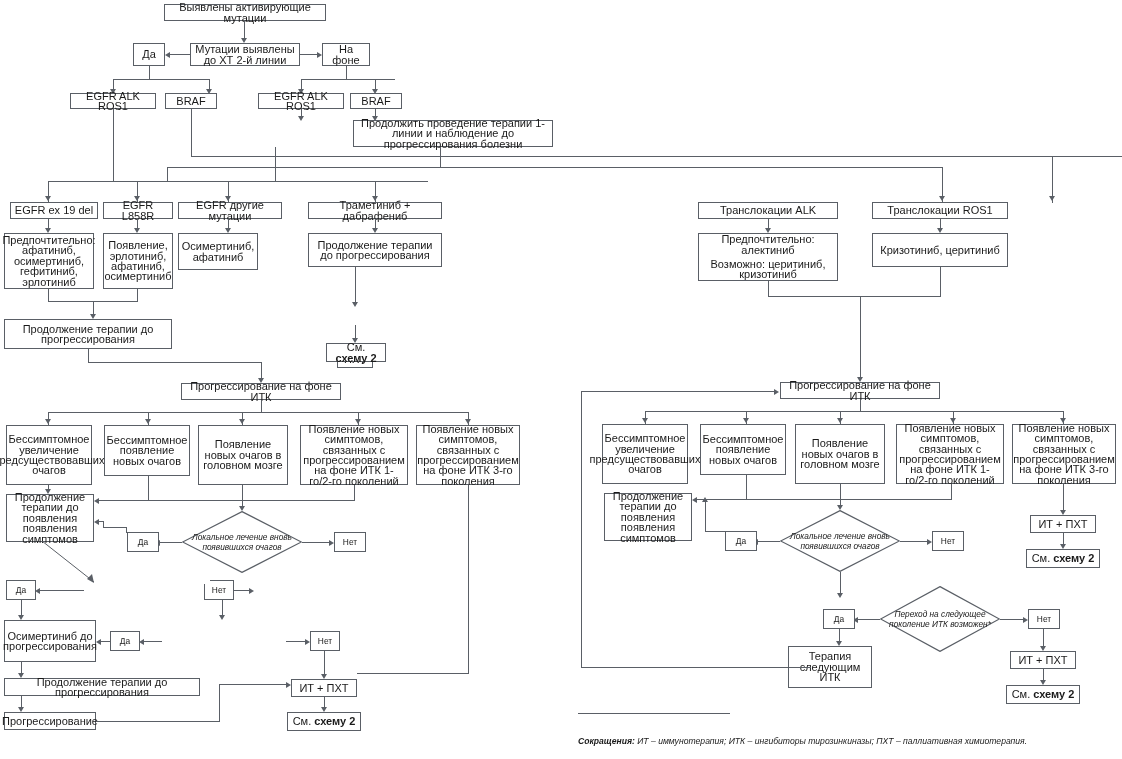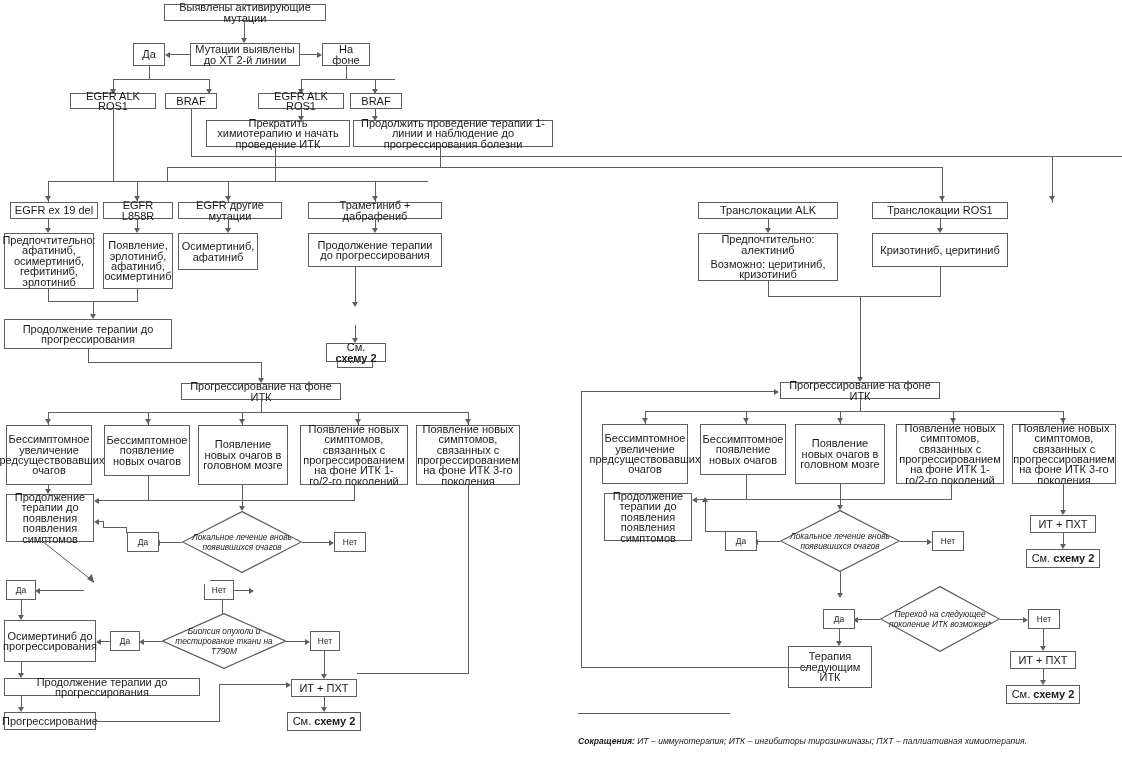--- a/index.html
+++ b/index.html
@@ -85,23 +85,20 @@
   </div>
   <div class="node" style="left:350px;top:93px;width:52px;height:16px;">
     <span>BRAF</span>
   </div>
 
   <div class="ln lnv" style="left:301px;top:109px;height:8px;"></div>
   <div class="arw down" style="left:298px;top:116px;"></div>
   <div class="ln lnv" style="left:375px;top:109px;height:8px;"></div>
   <div class="arw down" style="left:372px;top:116px;"></div>
 
-  <div class="node" style="left:206px;top:120px;width:144px;height:27px;">
-    <span>Прекратить химиотерапию и начать проведение ИТК</span>
-  </div>
   <div class="node" style="left:353px;top:120px;width:200px;height:27px;">
     <span>Продолжить проведение терапии 1-линии и наблюдение до прогрессирования болезни</span>
   </div>
 
   <div class="ln lnv" style="left:113px;top:109px;height:72px;"></div>
   <div class="ln lnv" style="left:191px;top:109px;height:47px;"></div>
   <div class="ln lnh" style="left:191px;top:156px;width:931px;"></div>
   <div class="ln lnv" style="left:1052px;top:156px;height:47px;"></div>
   <div class="arw down" style="left:1049px;top:196px;"></div>
 
@@ -307,26 +304,20 @@
   <div class="ln lnv" style="left:21px;top:600px;height:16px;"></div>
   <div class="arw down" style="left:18px;top:615px;"></div>
   <div class="node" style="left:4px;top:620px;width:92px;height:42px;">
     <span>Осимертиниб до прогрессирования</span>
   </div>
 
   <div class="ln lnv" style="left:222px;top:600px;height:16px;"></div>
   <div class="arw down" style="left:219px;top:615px;"></div>
   <div class="node tiny" style="left:204px;top:580px;width:0px;height:0px;border:none;"></div>
 
-  <div class="diamond" style="left:162px;top:613px;width:124px;height:56px;">
-    <svg class="dshape" viewBox="0 0 124 56" preserveAspectRatio="none">
-      <polygon points="62,0.6 123.4,28 62,55.4 0.6,28" fill="#fff" stroke="#5a5f66" stroke-width="1.2"></polygon>
-    </svg>
-    <span class="dtext">Биопсия опухоли и тестирование ткани на T790M</span>
-  </div>
 
   <div class="ln lnh" style="left:144px;top:641px;width:18px;"></div>
   <div class="arw left" style="left:139px;top:638.5px;"></div>
   <div class="node tiny" style="left:110px;top:631px;width:30px;height:20px;">
     <span>Да</span>
   </div>
   <div class="ln lnh" style="left:101px;top:641px;width:9px;"></div>
   <div class="arw left" style="left:96px;top:638.5px;"></div>
 
   <div class="ln lnh" style="left:286px;top:641px;width:20px;"></div>

